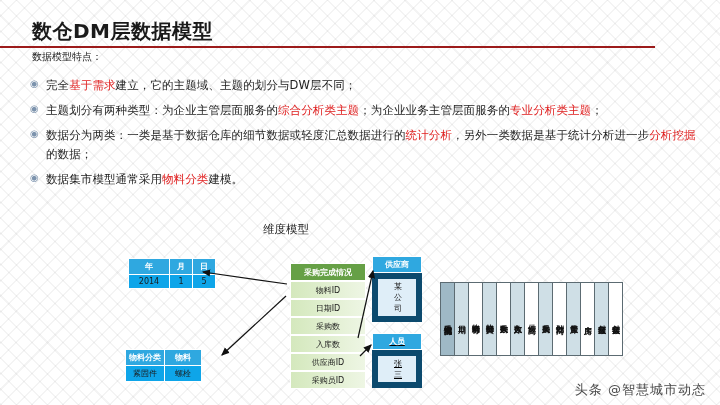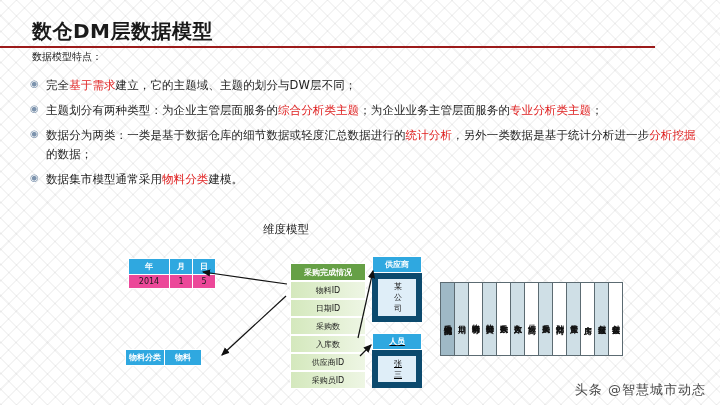--- a/index.html
+++ b/index.html
@@ -58,21 +58,21 @@
   #cap-wide{ left:495px; top:222px; }
 
   
   .blk{ position:absolute; }
   .blk table{ border-collapse:collapse; }
   .blk td{
     font-size:8px; text-align:center; padding:2px 3px;
     border:1px solid #ffffff; white-space:nowrap; color:#1b1b1b;
   }
   .hdr-blue td{ background:#2fa8e0; color:#ffffff; font-weight:bold; }
-  .val-blue td{ background:#ec4899; color:#1b1b1b; }
+  .val-blue td{ background:#0ea5e9; color:#1b1b1b; }
 
   
   #blk-date{ left:128px; top:258px; }
   #blk-date td{ min-width:16px; }
   #blk-date .hdr-blue td:first-child{ min-width:34px; }
 
   
   #blk-mat{ left:125px; top:349px; }
   #blk-mat td{ min-width:30px; }
 
@@ -179,20 +179,24 @@
     </tbody>
       </table>
   </div>
 
   <div class="blk" id="blk-mat">
     <table>
       <tbody>
           <tr class="hdr-blue" id="mat-hdr">
             <td>物料分类</td>
             <td>物料</td>
+          </tr>
+      <tr class="val-blue" id="mat-val">
+            <td>紧固件</td>
+            <td>螺栓</td>
           </tr>
     </tbody>
       </table>
   </div>
 
   <div class="blk mini" id="blk-sup">
     <div class="m-h">供应商</div>
     <div class="m-v">某公司</div>
   </div>
 

